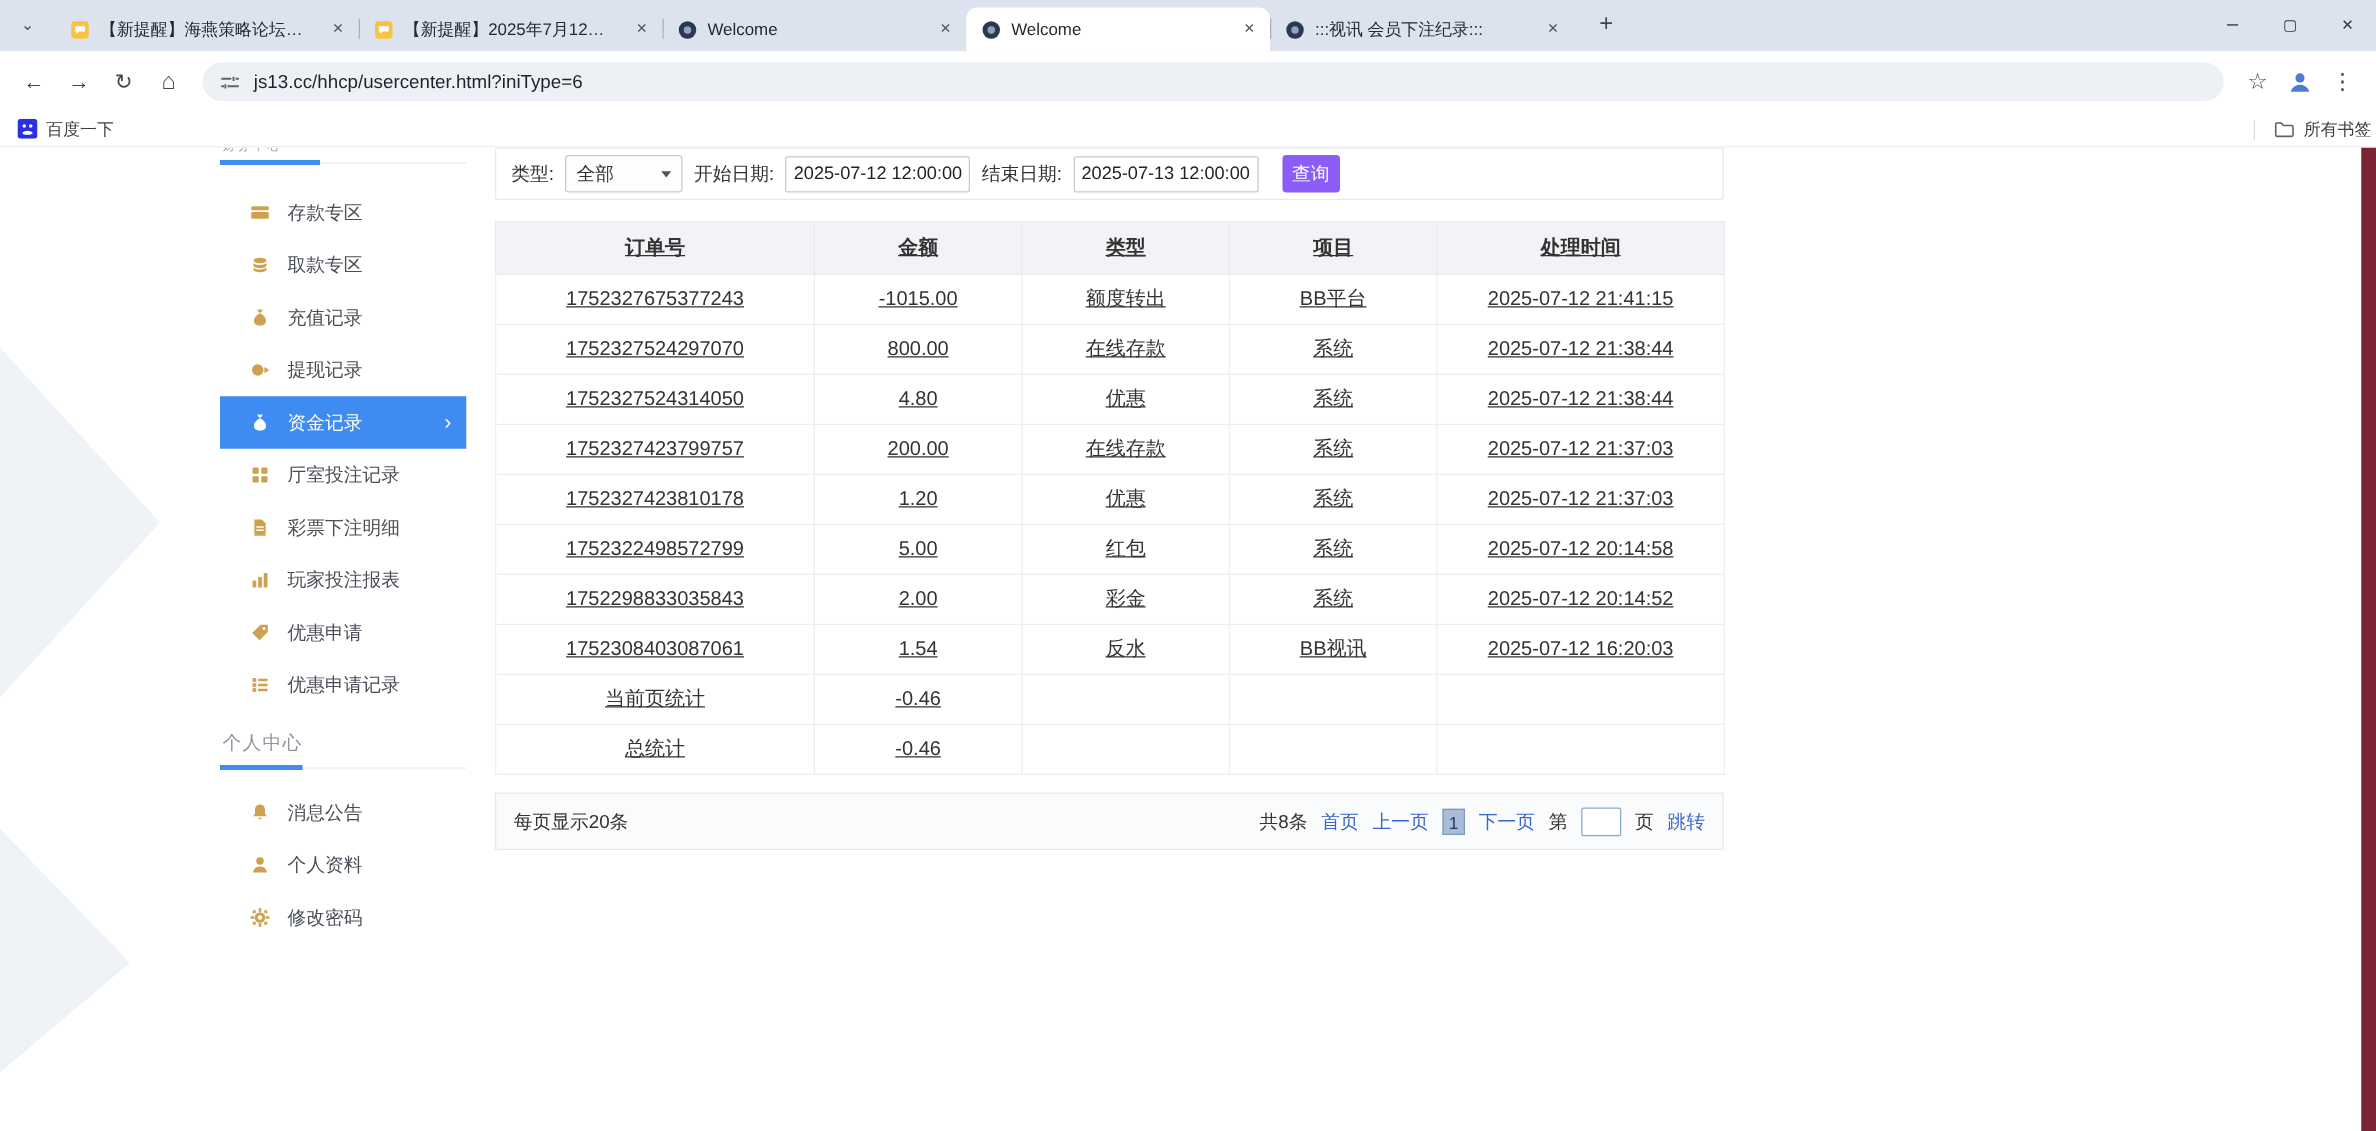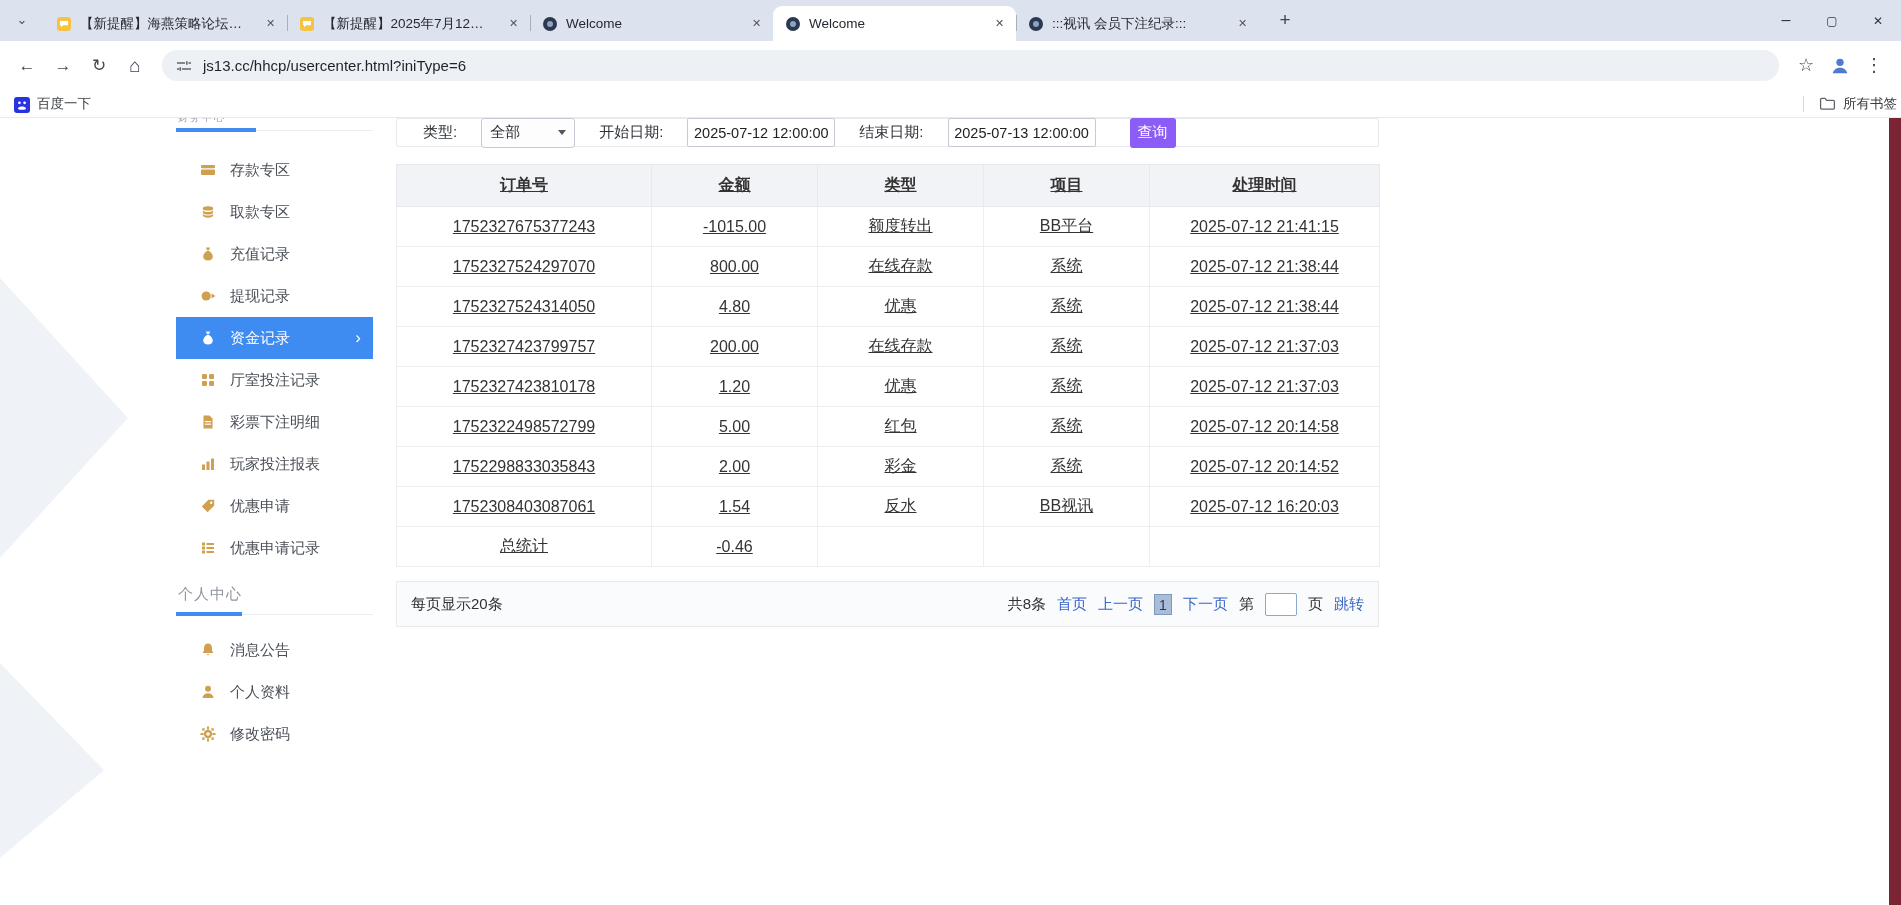--- a/index.html
+++ b/index.html
@@ -45,21 +45,21 @@
   .url-text { font-size:15px; color:#1f2329; white-space:nowrap; }
   .i-star { font-size:18px; }
   .i-star::before { content:"☆"; }
   .avatar { width:30px; height:30px; border-radius:50%; display:flex; align-items:center;
     justify-content:center; cursor:pointer; flex:none; }
   .avatar svg { width:22px; height:22px; }
   .i-menu::before { content:"⋮"; font-size:18px; }
 
   .bookmarksbar { position:relative; height:28px; background:#fff; border-bottom:1px solid #e7eaee;
     display:flex; align-items:center; padding-left:14px; font-size:13.5px; color:#3c4043; }
-  .bm-item { display:flex; align-items:flex-end; gap:7px; cursor:pointer; }
+  .bm-item { display:flex; align-items:flex-start; gap:7px; cursor:pointer; }
   .bm-item svg { width:16px; height:16px; }
   .bm-right { position:absolute; right:4px; display:flex; align-items:center; gap:7px; padding-left:10px; cursor:pointer; }
   .bm-right::before { content:""; width:1px; height:16px; background:#d6dae0; margin-right:8px; }
   .bm-right svg { width:17px; height:17px; }
 
   
   .content { position:relative; height:787px; background:#fff; overflow:hidden; }
   .tri { position:absolute; background:#eff2f7; }
   .tri1 { left:0; top:160px; width:128px; height:280px; clip-path:polygon(0 0,100% 50%,0 100%); }
   .tri2 { left:0; top:545px; width:104px; height:195px; clip-path:polygon(0 0,100% 55%,0 100%); }
@@ -80,22 +80,22 @@
   .side-item .icn svg { width:16px; height:16px; }
   .side-item.active { background:#3e8bf2; color:#fff; }
   .side-item.active .icn { color:#fff; }
   .side-item .chev { position:absolute; right:12px; color:#fff; font-size:17px; }
   .side-item .chev::before { content:"›"; }
   .psec-title { margin:16px 0 8px; padding-left:2px; font-size:15px; color:#8d939e; letter-spacing:1px; }
   .side-list2 { margin-top:14px; }
 
   
   .main { position:absolute; left:396px; top:0; width:983px; }
-  .filterbar { height:29px; border:1px solid #e7e9ed; border-radius:2px; display:flex;
-    align-items:center; padding:0 26px; gap:24px; font-size:15px; color:#2f3338; }
+  .filterbar { height:42px; border:1px solid #e7e9ed; border-radius:2px; display:flex;
+    align-items:center; padding:0 12px; gap:9px; font-size:15px; color:#2f3338; }
   .selectbox { width:94px; height:30px; border:1px solid #c6cbd3; border-radius:3px; background:#fdfdfd;
     display:flex; align-items:center; justify-content:space-between; padding:0 8px; cursor:pointer; }
   .selectbox .caret { width:0; height:0; border-left:4.5px solid transparent;
     border-right:4.5px solid transparent; border-top:5.5px solid #555; }
   .date-input { width:148px; height:29px; border:1px solid #c6cbd3; border-radius:2px;
     text-align:center; font-size:14.5px; color:#222; font-family:inherit; }
   .btn-search { margin-left:10px; width:46px; height:30px; background:#8b5cf6; color:#fff;
     border:none; border-radius:3px; font-size:15px; cursor:pointer; font-family:inherit; }
 
   table.dtable { margin-top:17px; width:100%; border-collapse:collapse; table-layout:fixed;
@@ -505,20 +505,27 @@
           </tr>
 
           <tr>
             <td>1752308403087061</td>
             <td>1.54</td>
             <td>反水</td>
             <td>BB视讯</td>
             <td>2025-07-12 16:20:03</td>
           </tr>
 
+          <tr>
+            <td>当前页统计</td>
+            <td>-0.46</td>
+            <td></td>
+            <td></td>
+            <td></td>
+          </tr>
 
           <tr>
             <td>总统计</td>
             <td>-0.46</td>
             <td></td>
             <td></td>
             <td></td>
           </tr>
 
       </tbody>

